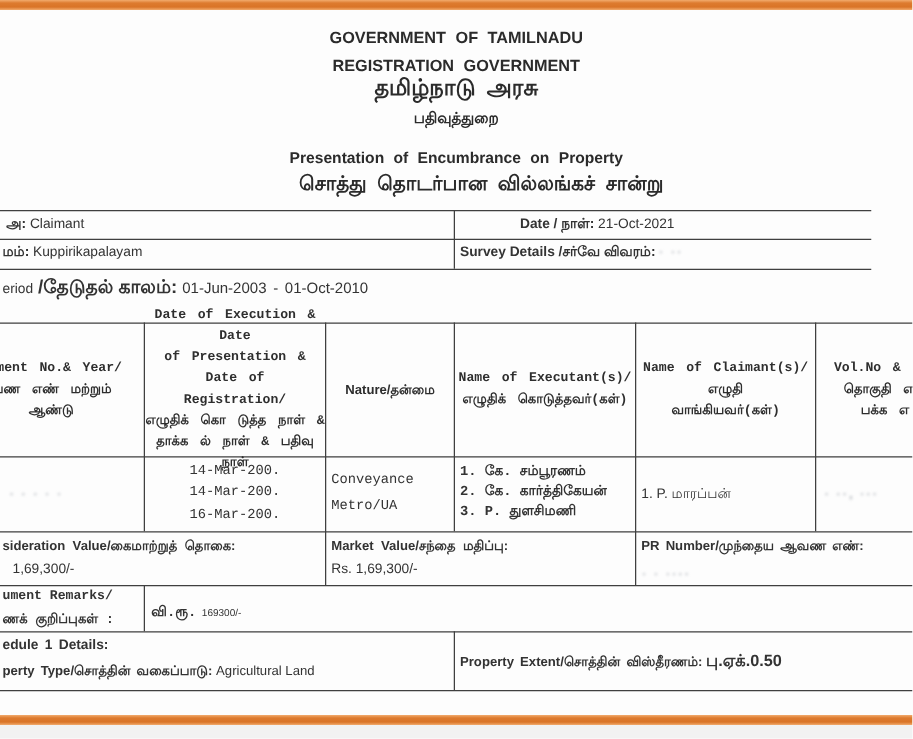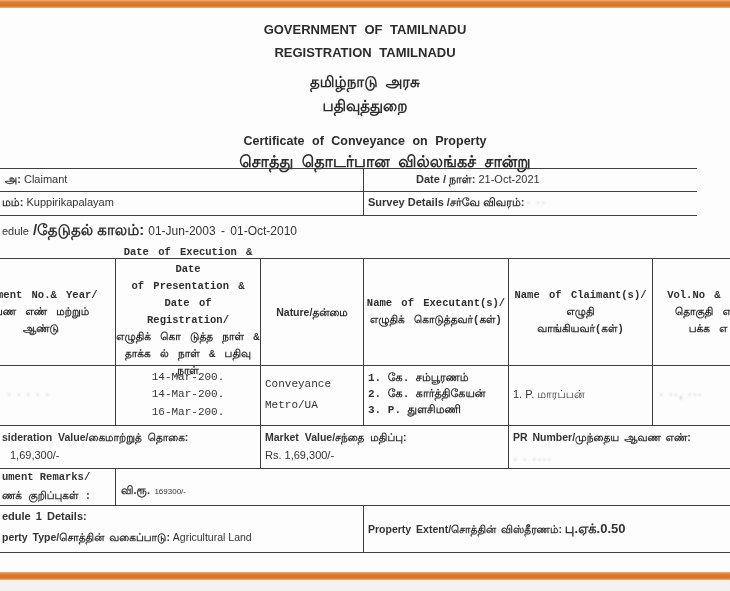--- a/index.html
+++ b/index.html
@@ -31,24 +31,24 @@
 </style>
 </head>
 <body>
 
 <div class="bar" id="bar-top"></div>
 <div class="bar" id="bar-bottom"></div>
 <div id="footer-strip"></div>
 
 <div class="hgroup">
   <div class="b" style="font-size:13px;margin-top:4px;">GOVERNMENT  OF  TAMILNADU</div>
-  <div class="b" style="font-size:13px;margin-top:8px;">REGISTRATION  TAMILNADU</div>
-  <div class="b" style="font-size:15px;margin-top:13px;">தமிழ்நாடு அரசு</div>
-  <div class="b" style="font-size:15px;margin-top:4px;">பதிவுத்துறை</div>
-  <div class="b" style="font-size:12.5px;margin-top:17px;">Certificate  of  Conveyance  on  Property</div>
+  <div class="b" style="font-size:13px;margin-top:8px;">REGISTRATION  GOVERNMENT</div>
+  <div class="b" style="font-size:18px;margin-top:0;">தமிழ்நாடு அரசு</div>
+  <div class="b" style="font-size:12px;margin-top:4px;">பதிவுத்துறை</div>
+  <div class="b" style="font-size:12.5px;margin-top:17px;">Presentation  of  Encumbrance  on  Property</div>
   <div class="b" style="font-size:16px;margin-top:5px;padding-left:40px;">சொத்து தொடர்பான வில்லங்கச் சான்று</div>
 </div>
 
 <div class="hline" style="left:0;top:168px;width:697px;"></div>
 <div class="hline" style="left:0;top:191px;width:697px;"></div>
 <div class="hline" style="left:0;top:215px;width:697px;"></div>
 <div class="vline" style="left:363px;top:168px;height:47px;"></div>
 
 <div class="txt body-s" style="left:5px;top:173px;">
   <span class="b">அ:</span>
@@ -61,21 +61,21 @@
 <div class="txt body-s" style="left:2px;top:196px;">
   <span class="b">மம்:</span>
   <span>Kuppirikapalayam</span>
 </div>
 <div class="txt body-s" style="left:368px;top:196px;">
   <span class="b">Survey  Details  /சர்வே விவரம்:</span>
   <span class="smudge">· ··</span>
 </div>
 
 <div class="txt" style="left:2px;top:221px;display:flex;align-items:baseline;gap:4px;">
-  <span style="font-size:11px;">edule</span>
+  <span style="font-size:11px;">eriod</span>
   <span class="b" style="font-size:15px;">/தேடுதல் காலம்:</span>
   <span style="font-size:12px;word-spacing:2px;">01-Jun-2003  -  01-Oct-2010</span>
 </div>
 
 <div class="hline" style="left:0;top:258px;width:730px;"></div>
 <div class="hline" style="left:0;top:365px;width:730px;"></div>
 <div class="hline" style="left:0;top:425px;width:730px;"></div>
 <div class="hline" style="left:0;top:468px;width:730px;"></div>
 <div class="hline" style="left:0;top:505px;width:730px;"></div>
 <div class="hline" style="left:0;top:552px;width:730px;"></div>
@@ -127,21 +127,21 @@
 <div class="txt b" style="left:265px;top:431px;font-size:10.5px;word-spacing:3px;">Market  Value/சந்தை மதிப்பு:</div>
 <div class="txt" style="left:265px;top:449px;font-size:11px;">Rs.  1,69,300/-</div>
 <div class="txt b" style="left:513px;top:431px;font-size:10.5px;word-spacing:2px;">PR  Number/முந்தைய ஆவண எண்:</div>
 <div class="txt" style="left:514px;top:449px;">
   <span class="smudge">· ·   ····</span>
 </div>
 
 <div class="cell-left lines b" style="left:2px;top:469px;width:112px;height:35px;font-size:10.5px;line-height:1.75;">ument  Remarks/
 ணக் குறிப்புகள் :</div>
 <div class="txt" style="left:121px;top:480px;">
-  <span class="b" style="font-size:11px;">வி.ரூ.</span>
+  <span class="b" style="font-size:11px;font-family:Liberation Mono, monospace;">வி.ரூ.</span>
   <span style="font-size:8px;">169300/-</span>
 </div>
 
 <div class="txt b" style="left:2px;top:510px;font-size:11px;word-spacing:2px;">edule  1  Details:</div>
 <div class="txt" style="left:2px;top:531px;font-size:10.5px;">
   <span class="b" style="word-spacing:2px;">perty  Type/சொத்தின் வகைப்பாடு:</span>
   <span>Agricultural  Land</span>
 </div>
 <div class="txt" style="left:368px;top:521px;font-size:10.5px;">
   <span class="b" style="word-spacing:2px;">Property  Extent/சொத்தின் விஸ்தீரணம்:</span>

